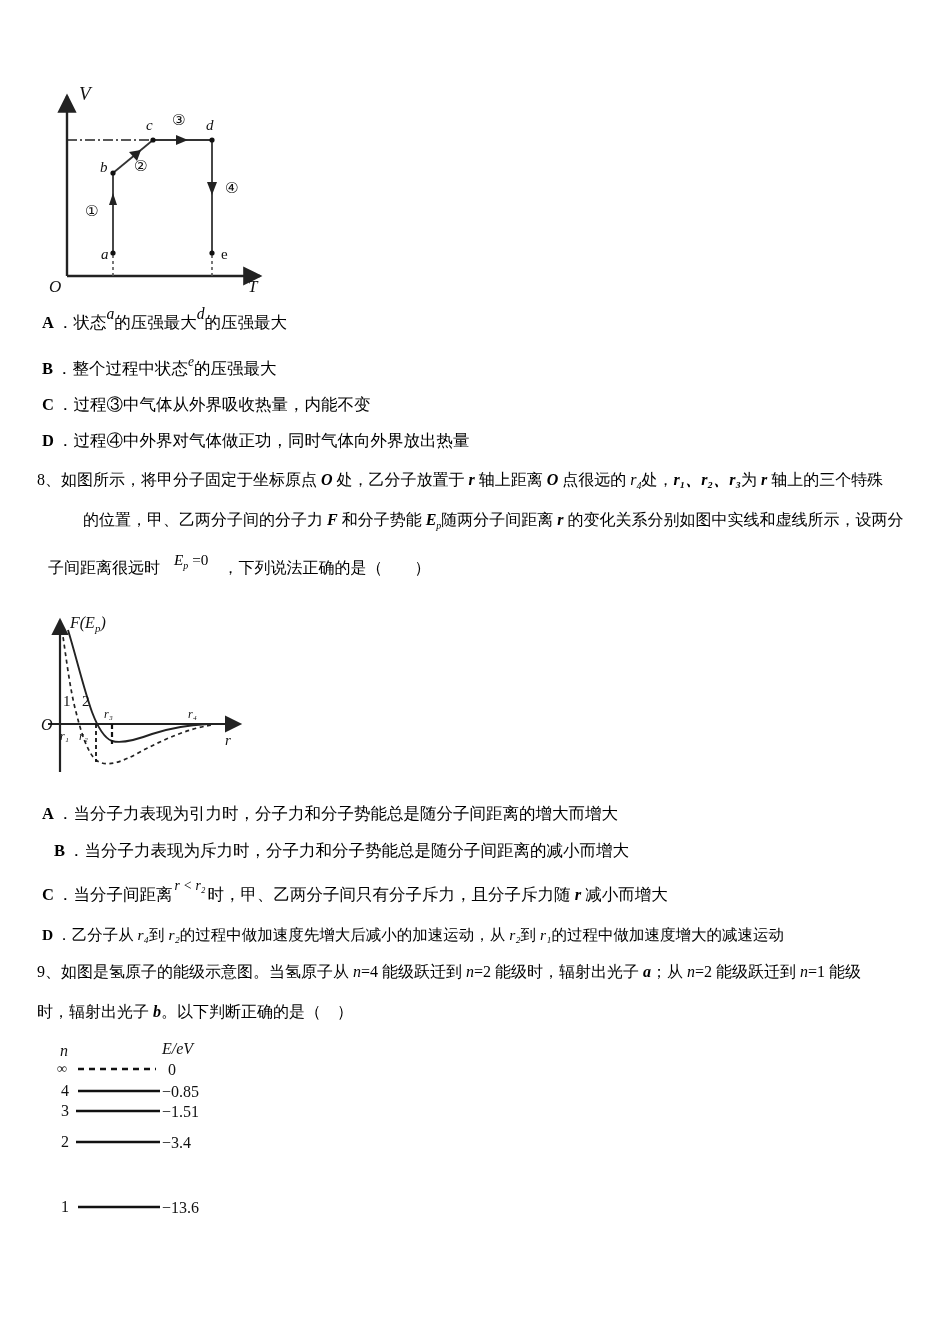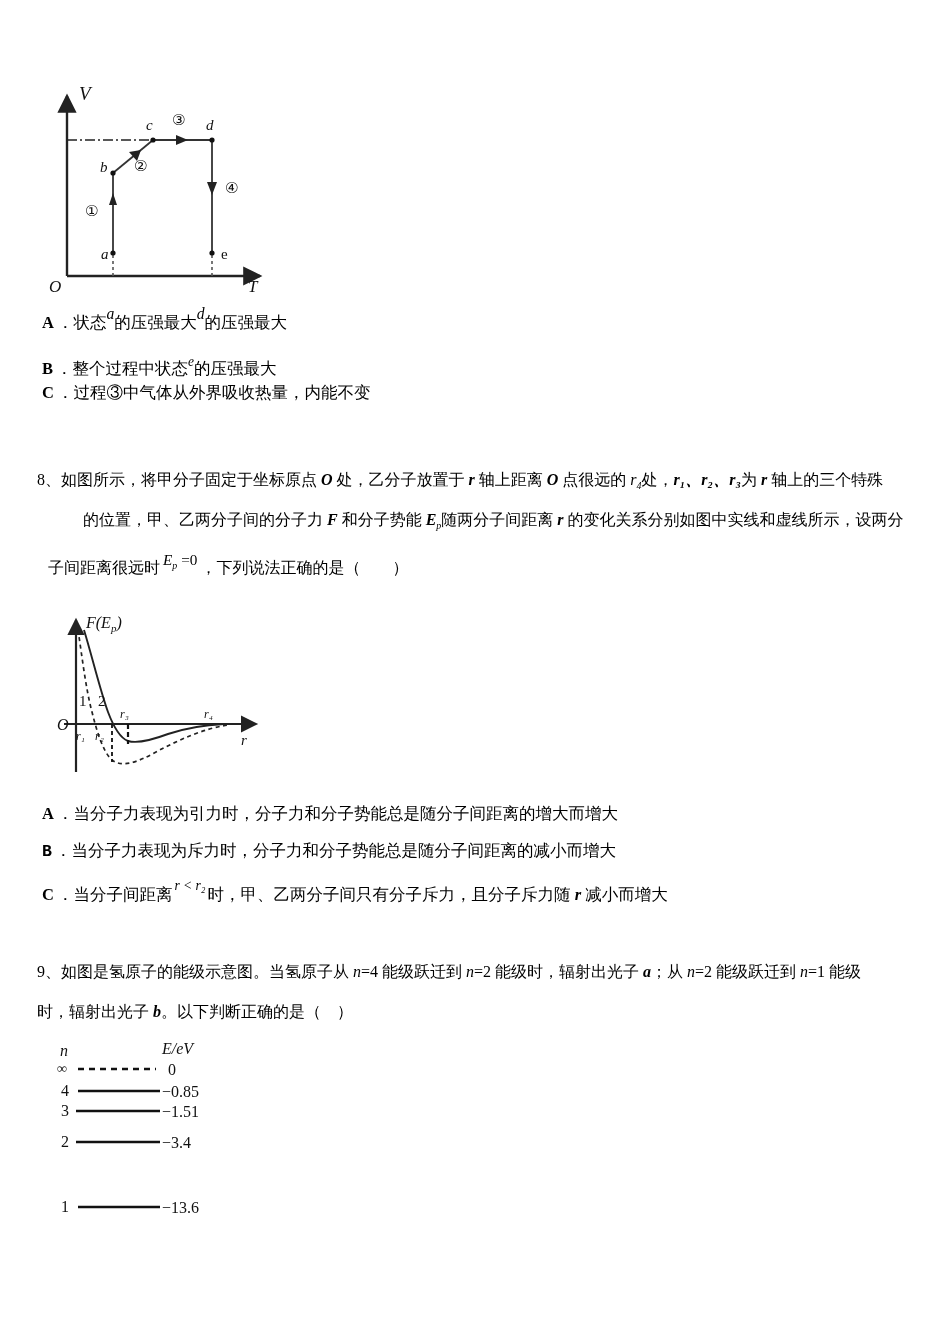--- a/index.html
+++ b/index.html
@@ -122,40 +122,43 @@
   </div>
 
   <div class="opt" style="left:42px; top:312px;">
     <span class="lbl">A</span><span>．</span><span>状态</span><span class="raise">a</span><span>的压强最大</span><span class="raise">d</span><span>的压强最大</span>
   </div>
 
   <div class="opt" style="left:42px; top:358px;">
     <span class="lbl">B</span><span>．</span><span>整个过程中状态</span><span class="raise-sm">e</span><span>的压强最大</span>
   </div>
 
-  <div class="opt" style="left:42px; top:382px;">
+  <div class="opt" style="left:42px; top:394px;">
     <span class="lbl">C</span><span>．</span><span>过程③中气体从外界吸收热量，内能不变</span>
   </div>
 
+  <div class="opt" style="left:42px; top:430px;">
+    <span class="lbl">D</span><span>．</span><span>过程④中外界对气体做正功，同时气体向外界放出热量</span>
+  </div>
 
   <div class="stem" style="left:37px; top:470px;text-align:right;">
     <span>8、</span><span>如图所示，将甲分子固定于坐标原点 </span><span class="bi">O</span><span> 处，乙分子放置于 </span><span class="bi">r</span><span> 轴上距离 </span><span class="bi">O</span><span> 点很远的 </span><span class="ital">r</span><sub class="v">4</sub><span>处，</span><span class="bi">r₁、r₂、r₃</span><span>为 </span><span class="bi">r</span><span> 轴上的三个特殊</span>
   </div>
 
   <div class="stem" style="left:37px; top:510px;margin-left:46px;">
     <span>的位置，甲、乙两分子间的分子力 </span><span class="bi">F</span><span> 和分子势能 </span><span class="bi">E</span><sub class="v">p</sub><span>随两分子间距离 </span><span class="bi">r</span><span> 的变化关系分别如图中实线和虚线所示，设两分</span>
   </div>
 
   <div class="stem" style="left:48px; top:558px;">
-    <span>子间距离很远时</span><span style="display:inline-block;position:relative;top:-8px;margin:0 3px;text-align:center;">
+    <span>子间距离很远时</span><span style="display:inline-block;position:relative;top:-8px;margin:0 14px;text-align:center;">
       <span class="ital" style="font-size:0.95em;">E</span><sub class="v">p</sub><span style="font-size:0.95em;margin-left:4px;">=0</span>
     </span><span>，下列说法正确的是（　　）</span>
   </div>
 
-  <div class="fig" style="left:56px; top:612px;">
+  <div class="fig" style="left:40px; top:612px;">
     <svg width="250" height="170" viewBox="0 0 250 170">
       <defs>
         <marker id="ar2" markerWidth="9" markerHeight="9" refX="7" refY="4" orient="auto">
           <path d="M0,0 L8,4 L0,8 z" fill="#222"></path>
         </marker>
       </defs>
 
       <line x1="20" y1="160" x2="20" y2="8" stroke="#222" stroke-width="2.2" marker-end="url(#ar2)"></line>
       <line x1="8" y1="112" x2="200" y2="112" stroke="#222" stroke-width="2.2" marker-end="url(#ar2)"></line>
 
@@ -179,28 +182,31 @@
       <text x="39" y="128" font-family="Liberation Serif, serif" font-size="12" font-style="italic" fill="#111">r₂</text>
       <text x="64" y="106" font-family="Liberation Serif, serif" font-size="12" font-style="italic" fill="#111">r₃</text>
       <text x="148" y="106" font-family="Liberation Serif, serif" font-size="12" font-style="italic" fill="#111">r₄</text>
     </svg>
   </div>
 
   <div class="opt" style="left:42px; top:803px;">
     <span class="lbl">A</span><span>．</span><span>当分子力表现为引力时，分子力和分子势能总是随分子间距离的增大而增大</span>
   </div>
 
-  <div class="opt" style="left:42px; top:840px;font-family:Liberation Mono, monospace;">
+  <div class="opt" style="left:54px; top:840px;">
     <span class="lbl">B</span><span>．</span><span>当分子力表现为斥力时，分子力和分子势能总是随分子间距离的减小而增大</span>
   </div>
 
   <div class="opt" style="left:42px; top:880px;">
     <span class="lbl">C</span><span>．</span><span>当分子间距离</span><span class="raise-sm" style="top:-10px;margin:8px 2px;">r &lt; r₂</span><span>时，甲、乙两分子间只有分子斥力，且分子斥力随 </span><span class="bi">r</span><span> 减小而增大</span>
   </div>
 
+  <div class="opt" style="left:42px; top:925px; font-size:15.5px;">
+    <span class="lbl">D</span><span>．</span><span>乙分子从 </span><span class="ital">r₄</span><span>到 </span><span class="ital">r₂</span><span>的过程中做加速度先增大后减小的加速运动，从 </span><span class="ital">r₂</span><span>到 </span><span class="ital">r₁</span><span>的过程中做加速度增大的减速运动</span>
+  </div>
 
   <div class="stem" style="left:37px; top:962px;">
     <span>9、</span><span>如图是氢原子的能级示意图。当氢原子从 </span><span class="ital">n</span><span>=4 能级跃迁到 </span><span class="ital">n</span><span>=2 能级时，辐射出光子 </span><span class="bi">a</span><span>；从 </span><span class="ital">n</span><span>=2 能级跃迁到 </span><span class="ital">n</span><span>=1 能级</span>
   </div>
 
   <div class="stem" style="left:37px; top:1002px;">
     <span>时，辐射出光子 </span><span class="bi">b</span><span>。以下判断正确的是（　）</span>
   </div>
 
   <div class="fig" style="left:52px; top:1040px;">

